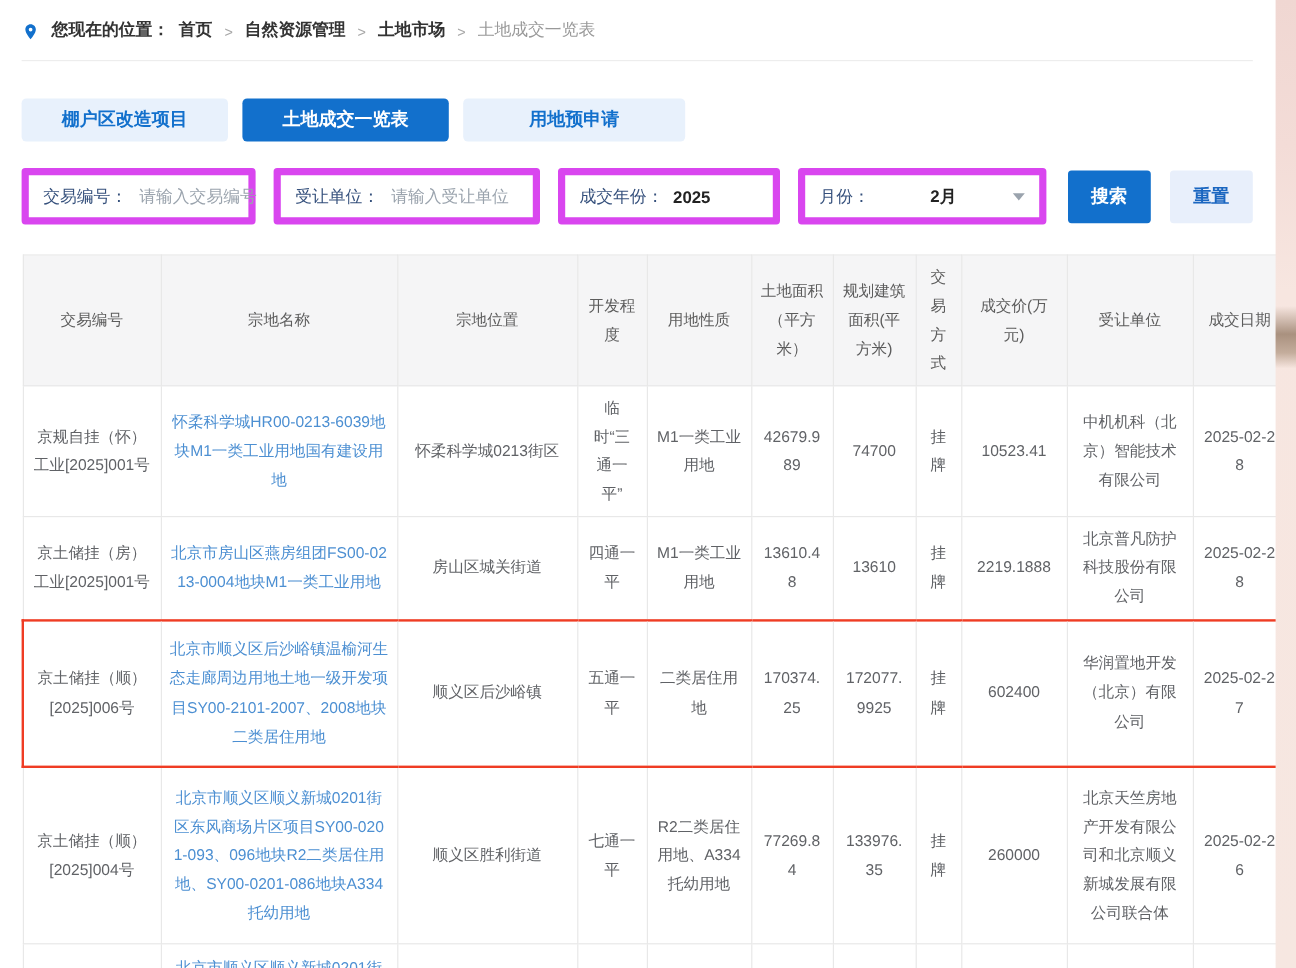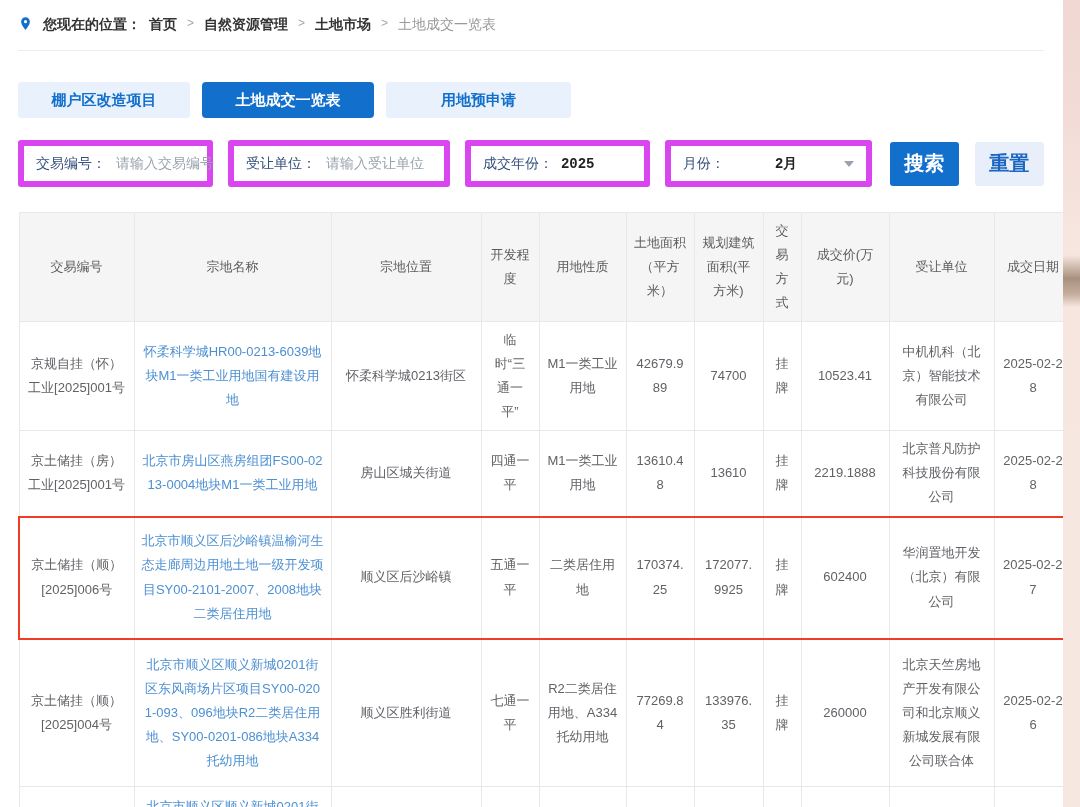--- a/index.html
+++ b/index.html
@@ -1,21 +1,21 @@
 <!DOCTYPE html>
 <html><head>
 <meta charset="utf-8">
 <style>
   * { margin:0; padding:0; box-sizing:border-box; }
   html,body { width:1080px; height:807px; background:#fff; overflow:hidden;
     font-family:"Liberation Sans","DejaVu Sans",sans-serif; }
   .page { position:relative; padding:16px 18px 0 18px; width:1062px; }
 
   
-  .breadcrumb { display:flex; align-items:flex-start; gap:8px; font-size:14px; color:#333; padding-left:-6px; }
+  .breadcrumb { display:flex; align-items:flex-end; gap:8px; font-size:14px; color:#333; padding-left:-6px; }
   .breadcrumb .pin { display:inline-flex; margin-right:2px; }
   .crumb-prefix { font-weight:bold; color:#333; }
   .crumb-item { color:#333; font-weight:bold; text-decoration:none; cursor:pointer; }
   .crumb-sep { color:#a8a8a8; font-size:12px; margin:0 2px; }
   .crumb-current { color:#999; font-weight:normal; }
   .divider { border-bottom:1px solid #ededed; margin-top:16px; }
 
   
   .tabs { display:flex; gap:12px; margin-top:31px; }
   .tab { height:36px; line-height:36px; text-align:center; border-radius:4px;
@@ -25,25 +25,25 @@
   .tab.active { background:#1270cc; color:#fff; }
 
   
   .filters { display:flex; margin-top:22px; align-items:center; }
   .fbox { height:47px; border:6px solid #d946ef; border-radius:3px; background:#fff;
     display:flex; align-items:center; padding:0 12px; font-size:14px; cursor:text; }
   .fbox .flabel { color:#35507c; white-space:nowrap; }
   .fbox .fph { color:#9aa3ad; margin-left:10px; white-space:nowrap; }
   .fbox .fval { color:#222; font-weight:bold; margin-left:8px; }
   .f-id { width:195px; } .f-unit { width:232px; margin-left:15px; }
-  .f-year { width:193px; margin-left:15px;font-family:Liberation Mono, monospace; } .f-month { width:216px; margin-left:15px; cursor:pointer; }
+  .f-year { width:193px; margin-left:15px; } .f-month { width:216px; margin-left:15px; cursor:pointer; }
   .f-month .fval { flex:1; text-align:center; }
   .caret { width:0; height:0; border-left:5px solid transparent; border-right:5px solid transparent;
     border-top:6px solid #9aa3ad; margin-left:4px; }
-  .btn { height:44px; width:73px; border:none; border-radius:3px; font-size:20px;
+  .btn { height:44px; width:73px; border:none; border-radius:3px; font-size:15px;
     font-weight:bold; cursor:pointer; }
   .btn-search { background:#1270cc; color:#fff; margin-left:18px; }
   .btn-reset { background:#e8effb; color:#1a66c0; margin-left:16px; }
 
   
   table { border-collapse:collapse; table-layout:fixed; width:1045px; margin-top:25px; font-size:13px; }
   th, td { border:1px solid #e8e8e8; text-align:center; vertical-align:middle;
     padding:6px 7px; line-height:1.85; word-break:break-all; }
   thead th { background:#f5f5f6; color:#5c5c5c; font-weight:normal; height:55px; }
   tbody td { color:#606266; background:#fff; }

